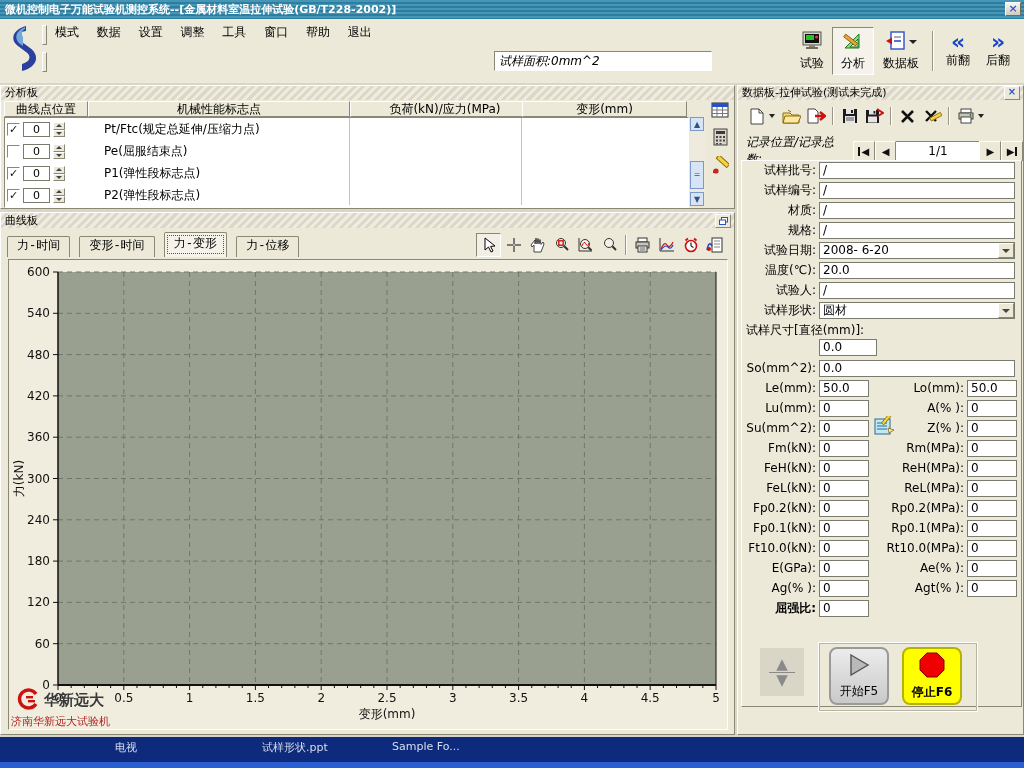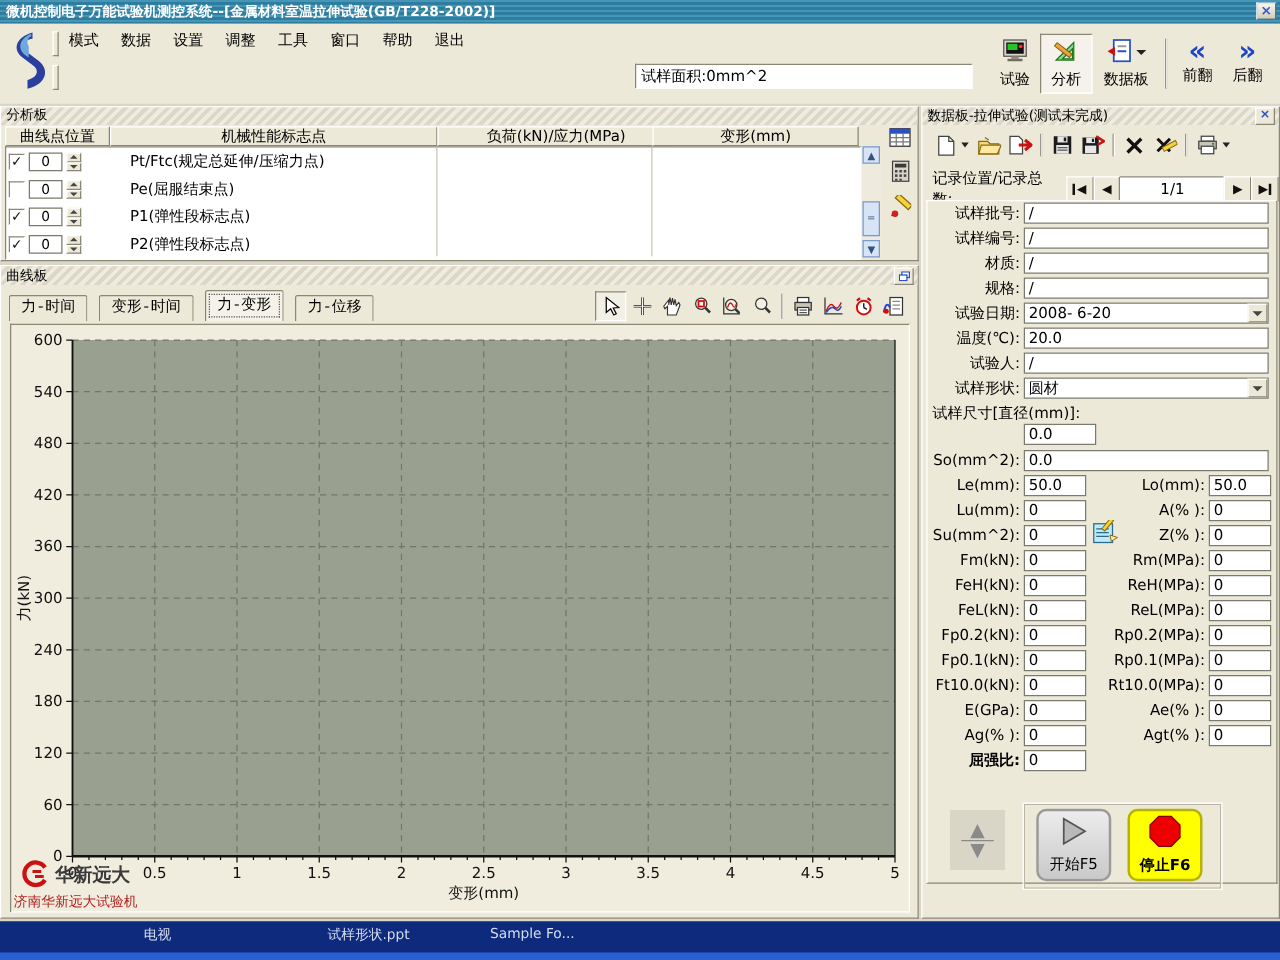--- a/index.html
+++ b/index.html
@@ -89,21 +89,21 @@
     <span>数据</span>
     <span>设置</span>
     <span>调整</span>
     <span>工具</span>
     <span>窗口</span>
     <span>帮助</span>
     <span>退出</span>
   </div>
   <span class="abs grip" style="left:42px;top:33px;"></span>
 
-  <div class="abs statusbox" style="left:508px;top:32px;width:270px;">试样面积:0mm^2</div>
+  <div class="abs statusbox" style="left:494px;top:32px;width:218px;font-style:italic;">试样面积:0mm^2</div>
 
   <div class="abs" style="right:6px;top:8px;display:flex;align-items:center;">
     <div class="bigbtn">
       <span>
         <svg width="22" height="20" viewBox="0 0 22 20">
           <rect x="2" y="1" width="18" height="13" fill="#d8d4c8" stroke="#555"></rect>
           <rect x="4" y="3" width="14" height="9" fill="#101010"></rect>
           <rect x="5" y="4" width="8" height="5" fill="#25c425"></rect>
           <circle cx="15.5" cy="6" r="1.5" fill="#ff3030"></circle>
           <rect x="8" y="14" width="6" height="2" fill="#8a8775"></rect>
@@ -139,21 +139,21 @@
       <span>前翻</span>
     </div>
     <div class="bigbtn">
       <span class="chev">»</span>
       <span>后翻</span>
     </div>
   </div>
 </div>
 
 <div class="abs panel raised" style="left:0;top:85px;width:735px;height:124px;box-sizing:border-box;">
-  <div class="hatch" style="height:14px;line-height:14px;padding-left:4px;font-size:11px;font-family:Liberation Mono, monospace;">分析板</div>
+  <div class="hatch" style="height:14px;line-height:14px;padding-left:4px;font-size:11px;">分析板</div>
 
   <div class="abs hdrcell" style="left:3px;top:15px;width:84px;">曲线点位置</div>
   <div class="abs hdrcell" style="left:87px;top:15px;width:262px;">机械性能标志点</div>
   <div class="abs hdrcell" style="left:349px;top:15px;width:190px;">负荷(kN)/应力(MPa)</div>
   <div class="abs hdrcell" style="left:521px;top:15px;width:165px;">变形(mm)</div>
 
   <div class="abs sunkenbox" style="left:3px;top:31px;width:683px;height:89px;">
     <div class="abs" style="left:344px;top:0;width:1px;height:87px;background:#c8c5b8;"></div>
     <div class="abs" style="left:516px;top:0;width:1px;height:87px;background:#c8c5b8;"></div>
   </div>
@@ -534,21 +534,21 @@
           <rect x="4" y="1" width="10" height="4" fill="#fff" stroke="#444"></rect>
           <rect x="2" y="5" width="14" height="6" fill="#c9c5b6" stroke="#444"></rect>
           <rect x="4" y="9" width="10" height="6" fill="#fff" stroke="#444"></rect>
           <circle cx="13.5" cy="7" r="0.9" fill="#2a7a2a"></circle>
         </svg>
       </span>
     <span style="width:0;height:0;border-left:3.5px solid transparent;border-right:3.5px solid transparent;border-top:4px solid #222;"></span>
   </div>
 
   <div class="abs" style="left:8px;top:48px;display:flex;align-items:center;">
-    <span style="margin-right:4px;">记录位置/记录总数:</span>
+    <span style="margin-right:4px;font-style:italic;">记录位置/记录总数:</span>
     <span class="navbtn"><b style="border-right:2px solid #111;margin-right:1px;height:9px;"></b>◀</span>
     <span class="navbtn">◀</span>
     <span style="width:84px;height:20px;background:#fff;border-top:1px solid #8a8775;border-bottom:1px solid #fff;text-align:center;line-height:19px;box-sizing:border-box;">1/1</span>
     <span class="navbtn">▶</span>
     <span class="navbtn">▶<b style="border-left:2px solid #111;margin-left:1px;height:9px;"></b></span>
   </div>
 
   <div class="abs raised" style="left:3px;top:74px;width:279px;height:545px;background:#ece9d8;"></div>
 
   <div class="flabel" style="left:4px;top:76px;width:74px;">试样批号:</div>

